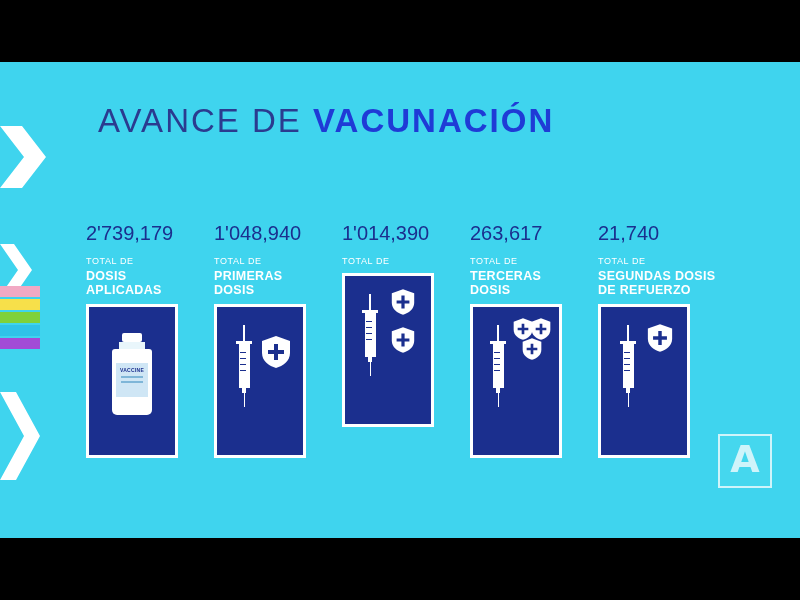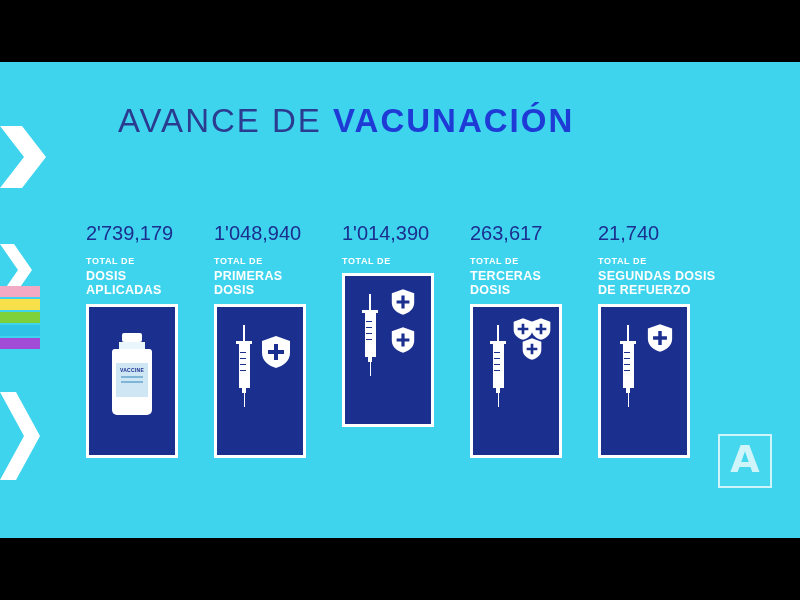--- a/index.html
+++ b/index.html
@@ -76,21 +76,20 @@
     position: absolute;
     left: 98px;
     top: 40px;
     font-size: 33px;
     letter-spacing: 2px;
     white-space: nowrap;
   }
   .title .t-light {
     color: #2b3b8f;
     font-weight: 400;
-    margin-left: 20px;
   }
   .title .t-bold {
     color: #1f3bd6;
     font-weight: bold;
   }
 
   
   .stats {
     position: absolute;
     left: 86px;
@@ -107,21 +106,21 @@
     color: #1b2f8e;
     font-size: 20px;
     font-weight: normal;
     letter-spacing: 0px;
     white-space: nowrap;
   }
   .stat .lbl-top {
     margin-top: 11px;
     color: #ffffff;
     font-size: 9px;
-    font-weight: bold;
+    font-weight: normal;
     letter-spacing: 0.6px;
   }
   .stat .lbl-main {
     margin-top: 3px;
     color: #ffffff;
     font-size: 12.5px;
     font-weight: bold;
     line-height: 14px;
     letter-spacing: 0.3px;
     text-transform: uppercase;

